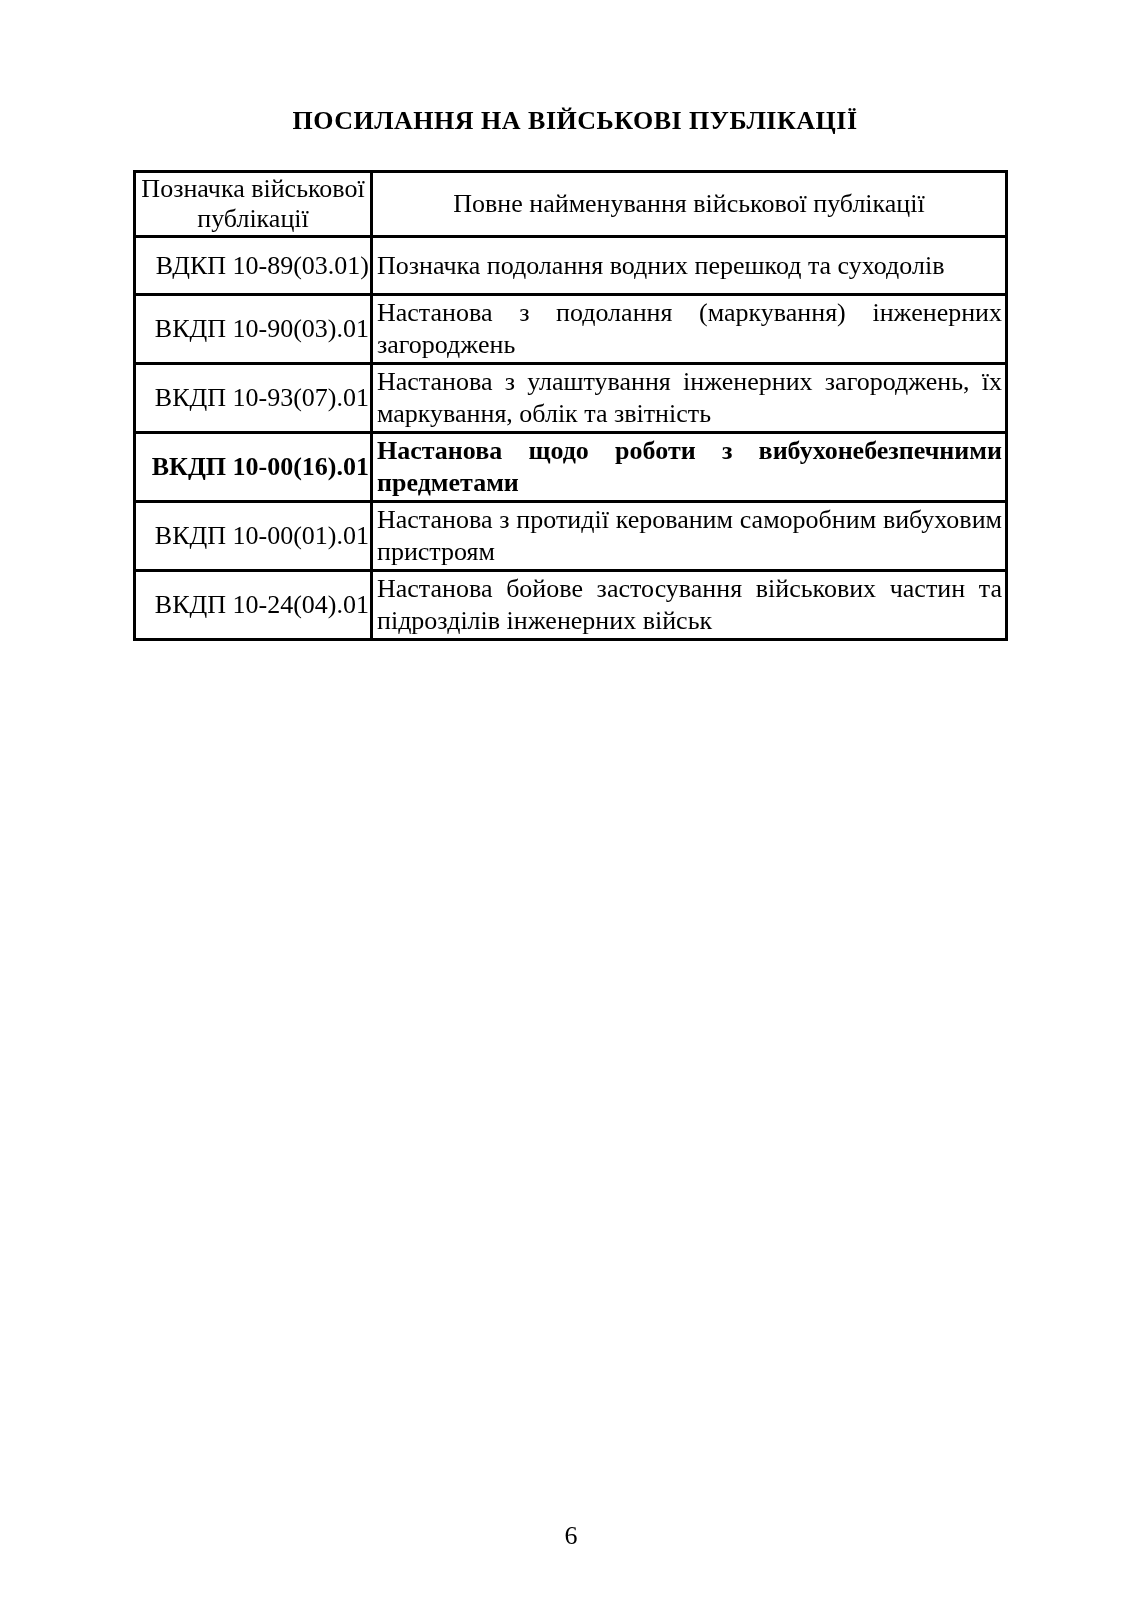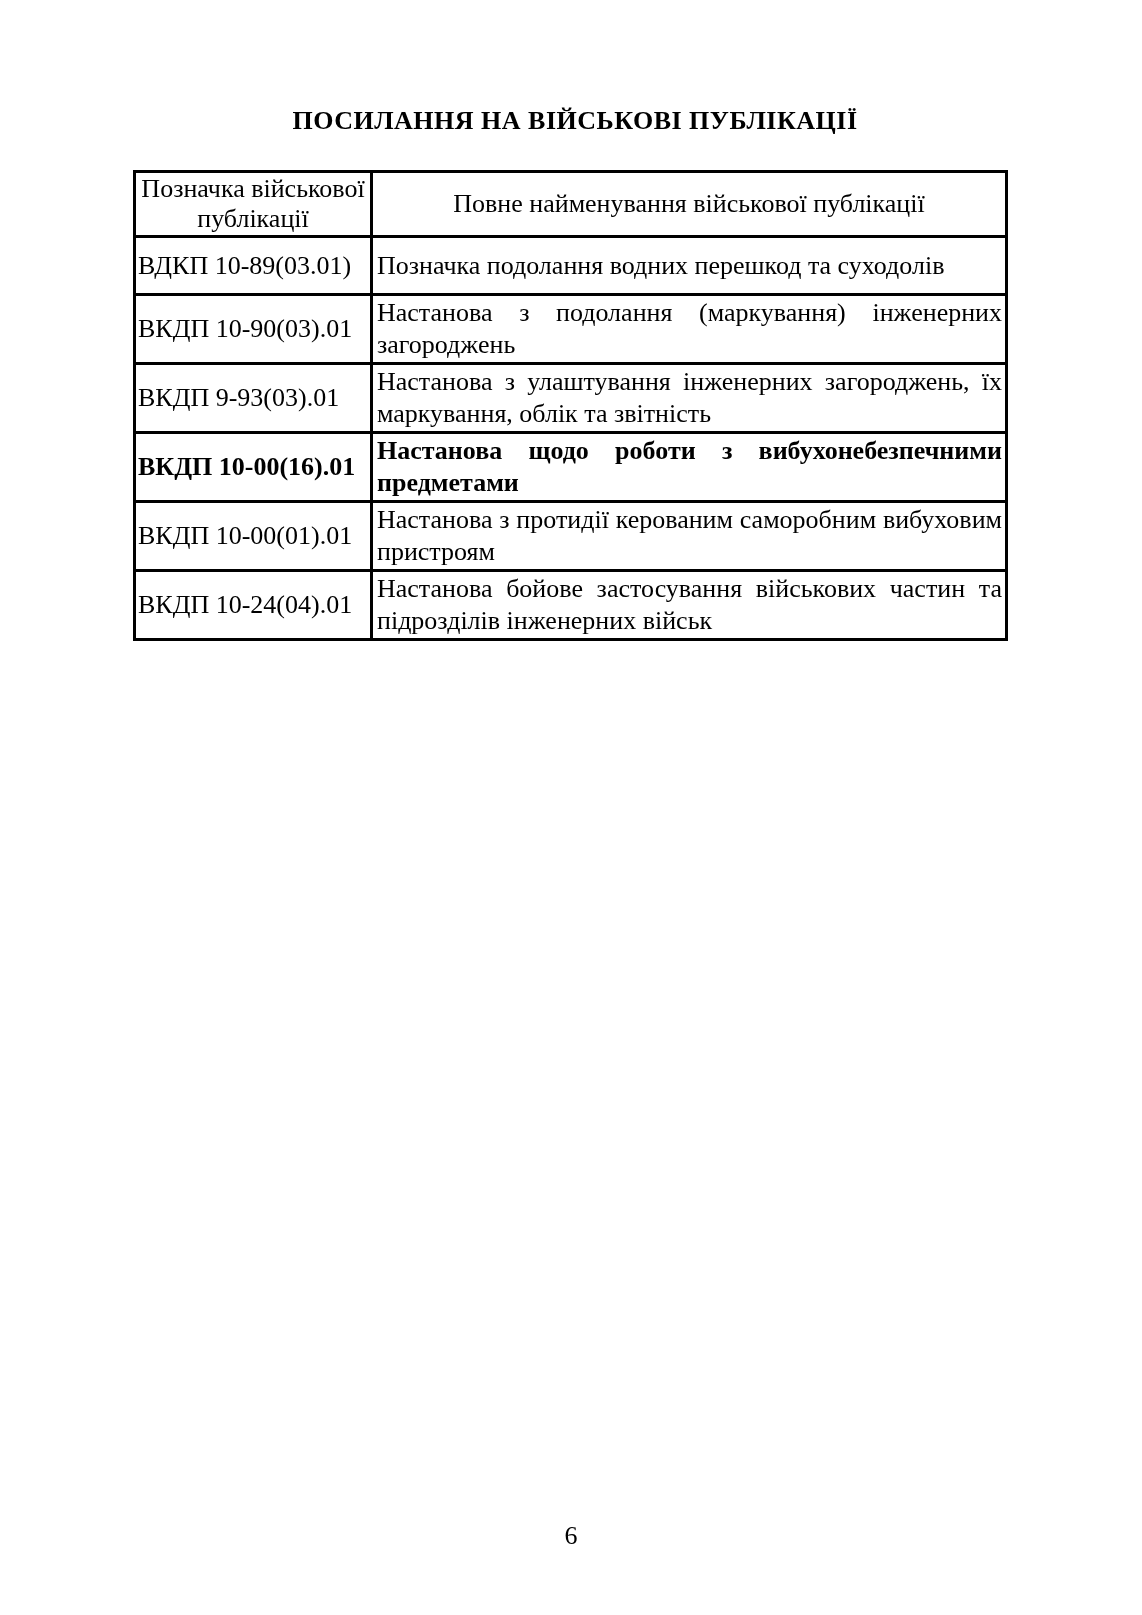--- a/index.html
+++ b/index.html
@@ -46,21 +46,21 @@
   .col-name { width: 635px; }
   .pub-table th {
     font-weight: normal;
     text-align: center;
     vertical-align: middle;
     height: 56px;
     line-height: 30px;
     padding: 1px 4px;
   }
   .cell-designation {
-    text-align: left;
+    text-align: right;
     vertical-align: middle;
     padding: 1px 1px 1px 2px;
     line-height: 30px;
     white-space: nowrap;
   }
   .cell-name {
     text-align: justify;
     vertical-align: middle;
     padding: 1px 3px 1px 4px;
     line-height: 32px;
@@ -103,21 +103,21 @@
     <tbody>
       <tr class="r0">
         <td class="cell-designation">ВДКП 10-89(03.01)</td>
         <td class="cell-name">Позначка подолання водних перешкод та суходолів</td>
       </tr>
       <tr class="r1">
         <td class="cell-designation">ВКДП 10-90(03).01</td>
         <td class="cell-name">Настанова з подолання (маркування) інженерних загороджень</td>
       </tr>
       <tr class="r2">
-        <td class="cell-designation">ВКДП 9-93(03).01</td>
+        <td class="cell-designation">ВКДП 10-93(07).01</td>
         <td class="cell-name">Настанова з улаштування інженерних загороджень, їх маркування, облік та звітність</td>
       </tr>
       <tr class="r3">
         <td class="cell-designation">ВКДП 10-00(16).01</td>
         <td class="cell-name">Настанова щодо роботи з вибухонебезпечними предметами</td>
       </tr>
       <tr class="r4">
         <td class="cell-designation">ВКДП 10-00(01).01</td>
         <td class="cell-name">Настанова з протидії керованим саморобним вибуховим пристроям</td>
       </tr>

